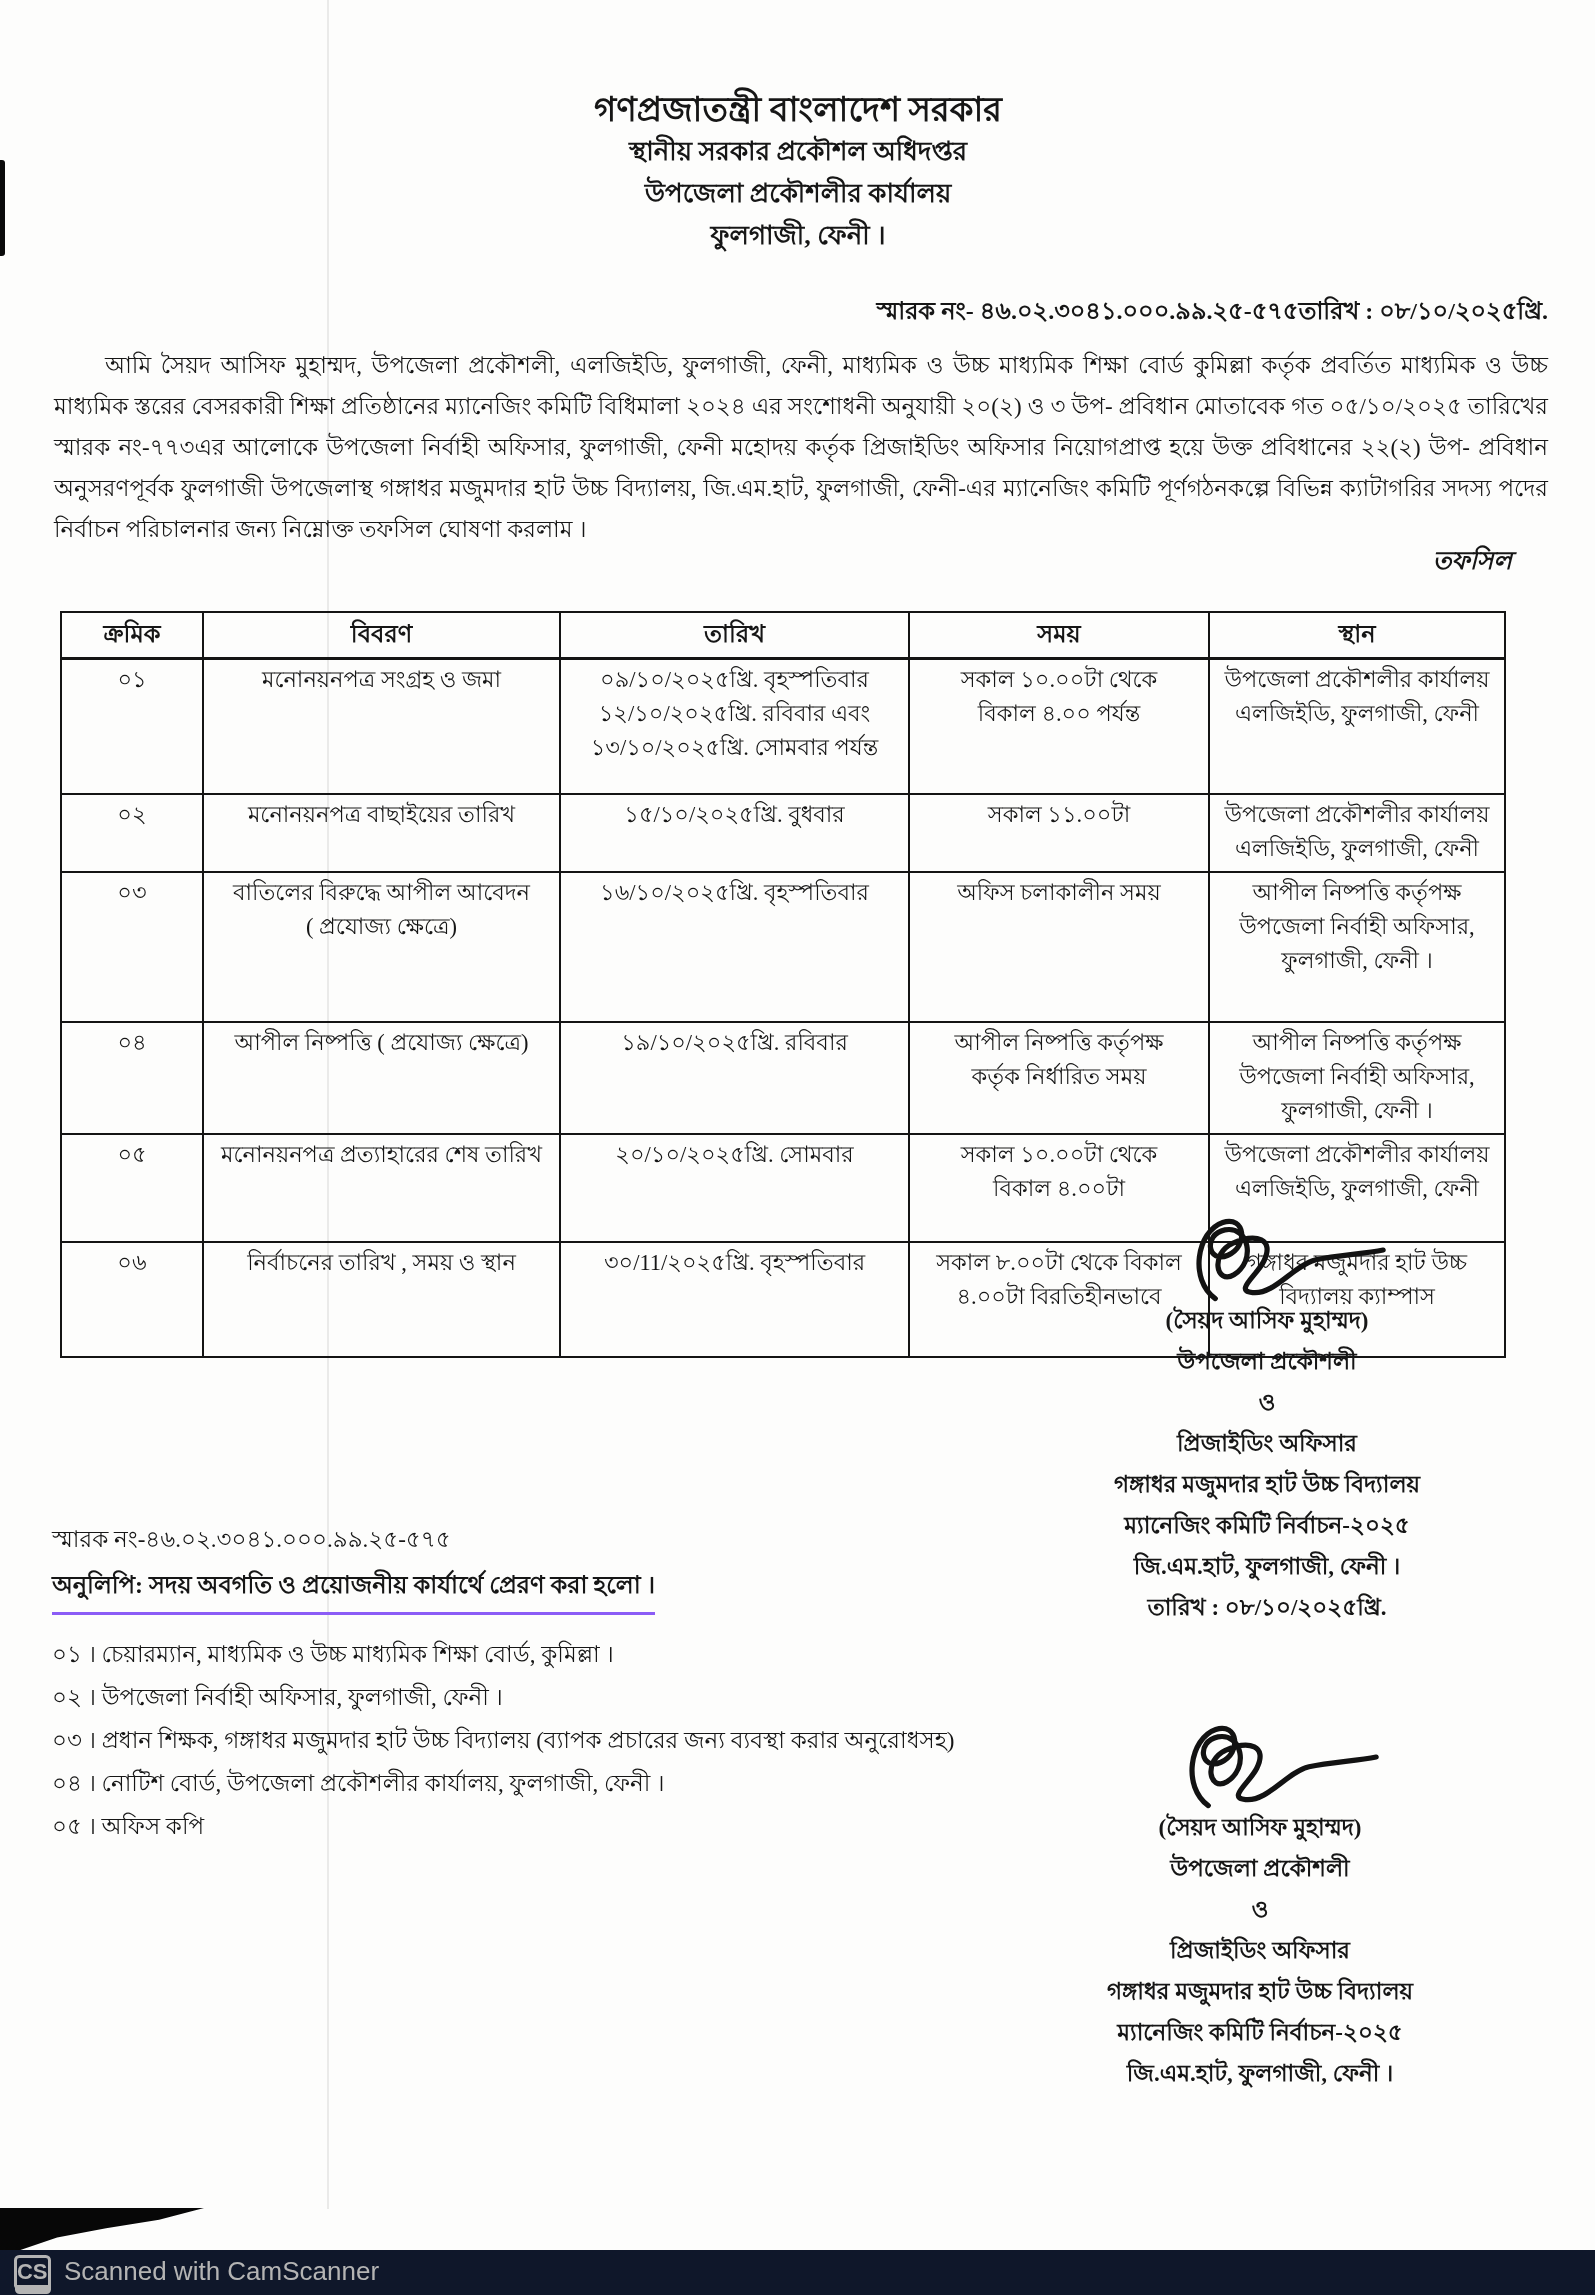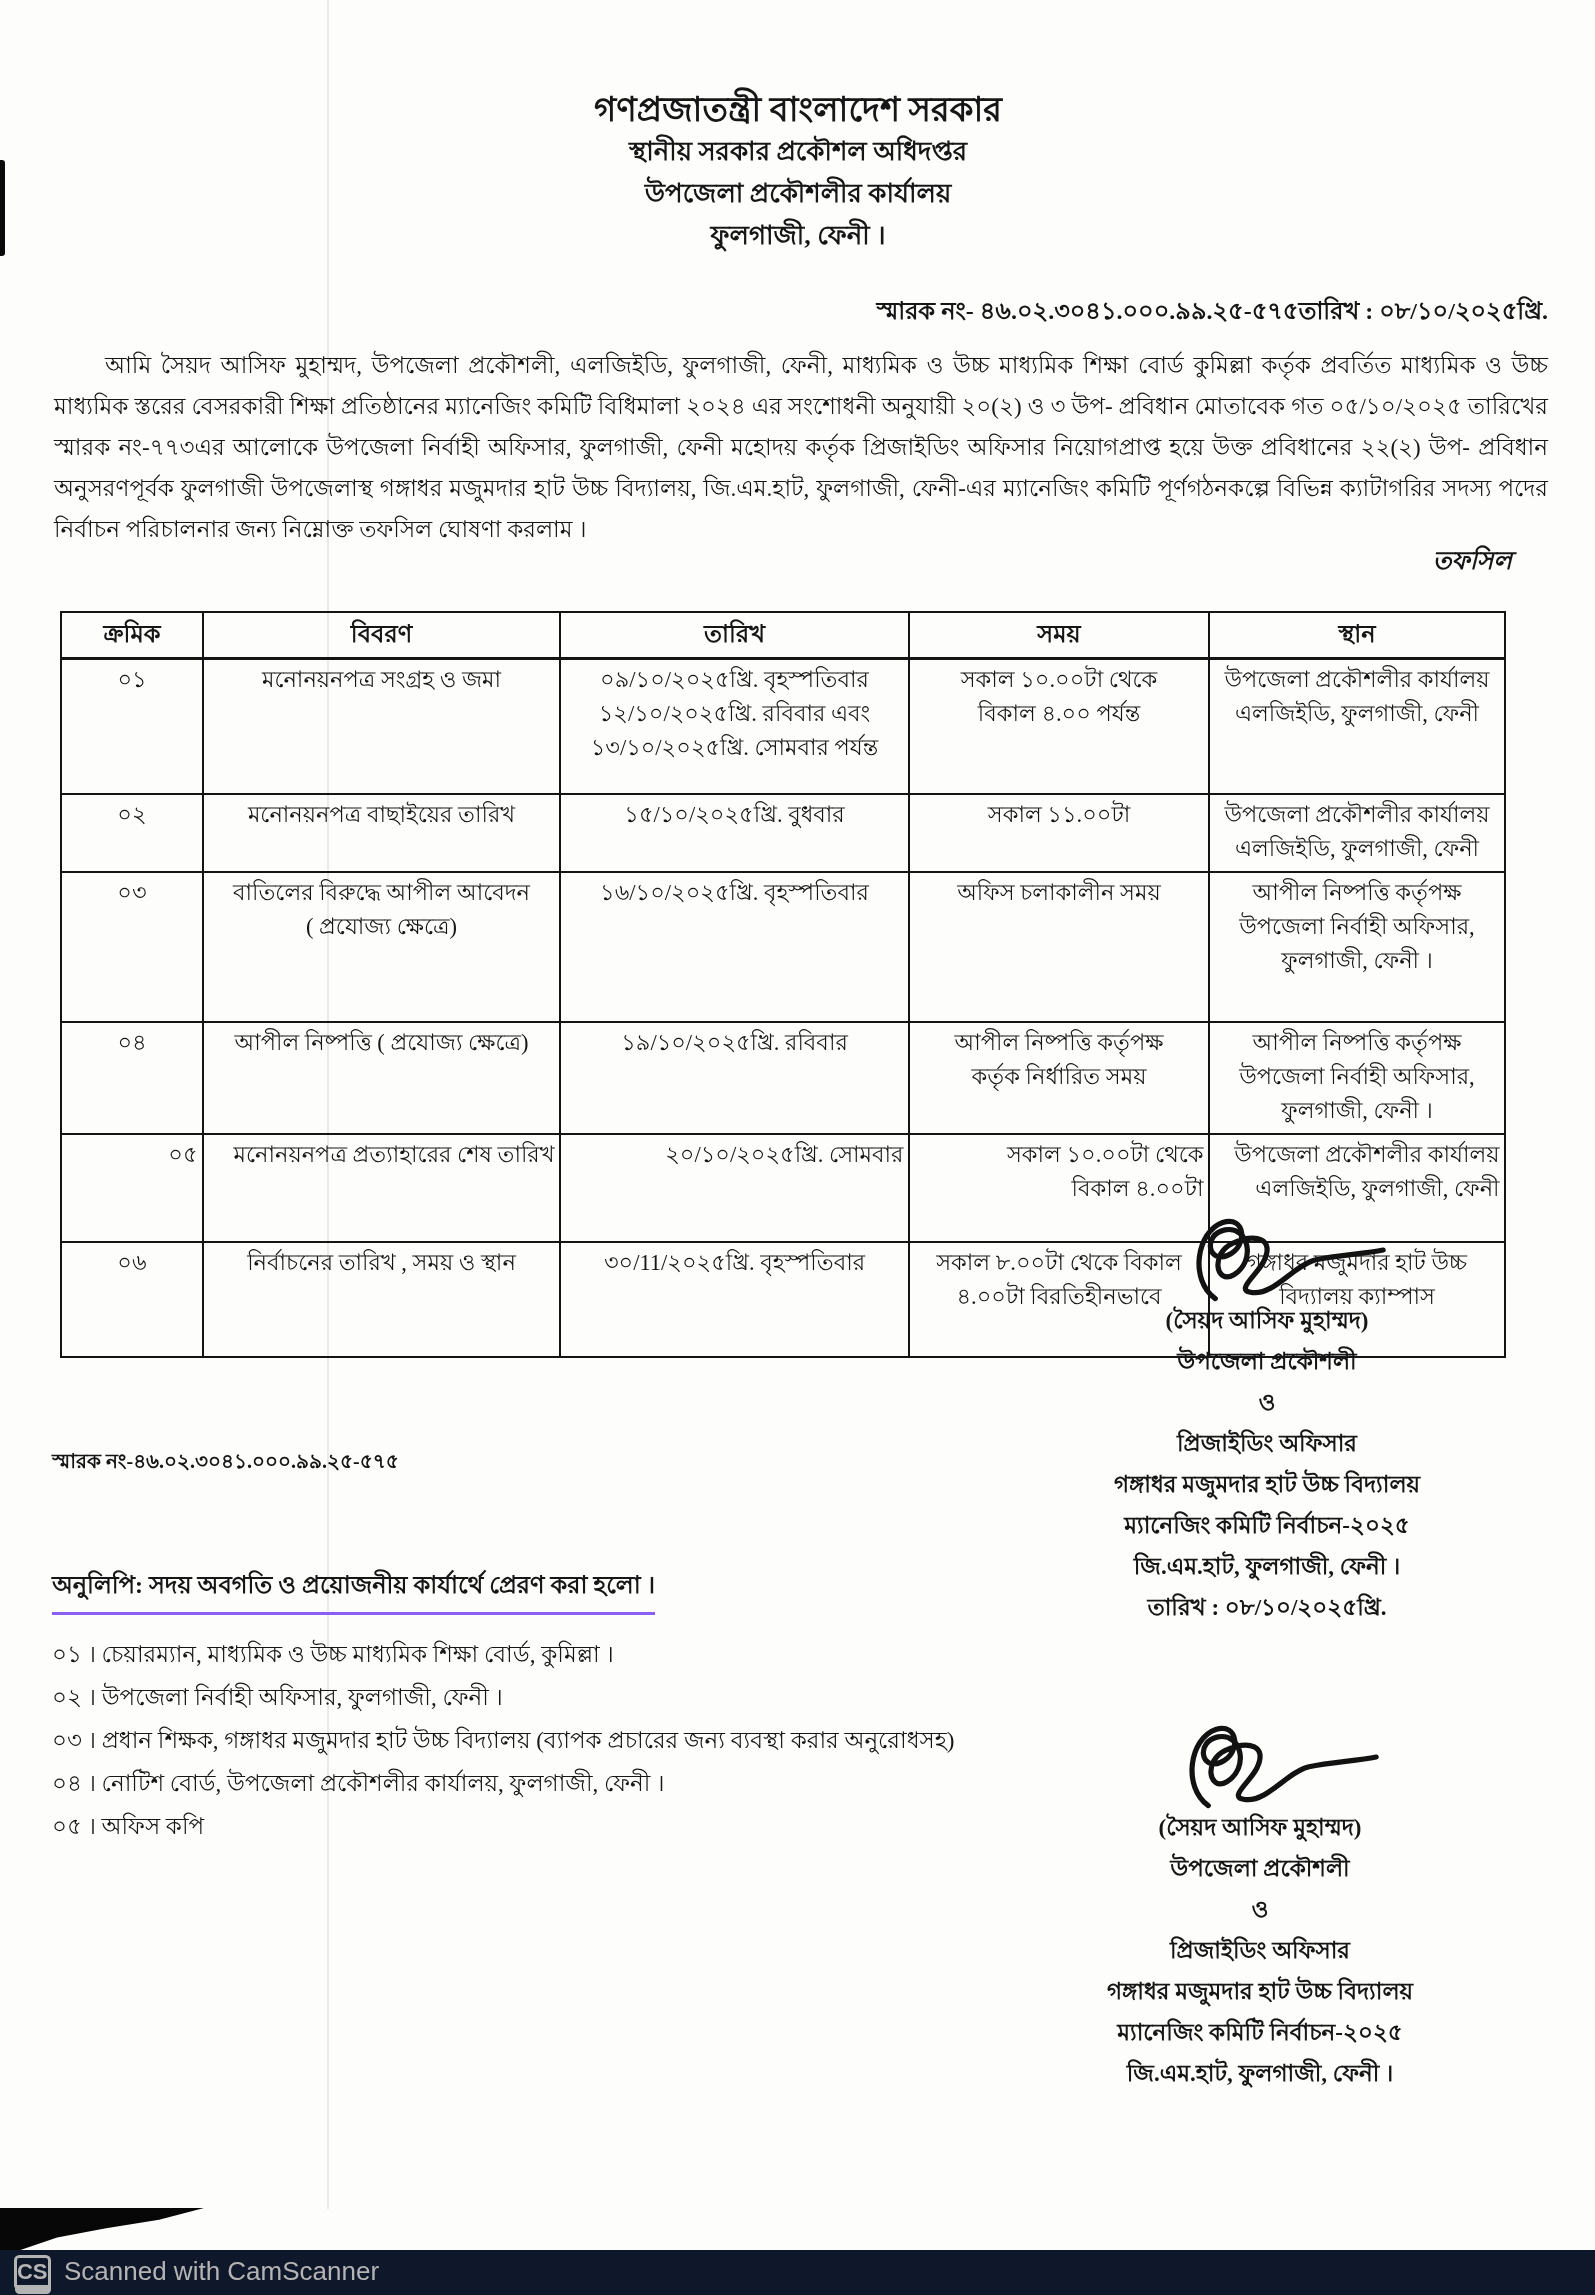--- a/index.html
+++ b/index.html
@@ -41,29 +41,29 @@
     text-align:center;vertical-align:top;
     padding:3px 4.5px 4.5px 4.5px;
     white-space:pre-line;
     overflow:hidden;
   }
   table.schedule th{font-size:24px;font-weight:bold;height:36px;vertical-align:middle;border-bottom-width:3.7px;}
   tr.r1 td{height:126px;}
   tr.r2 td{height:66px;}
   tr.r3 td{height:141px;}
   tr.r4 td{height:99px;border-radius:9px;}
-  tr.r5 td{height:99px;text-align:right;}
+  tr.r5 td{height:99px;}
   tr.r6 td{height:105px;}
   
   .sig-block{position:absolute;width:480px;text-align:center;font-size:23px;line-height:41px;font-weight:bold;}
   .sig1{left:1027px;top:1209px;}
   .sig2{left:1020px;top:1716px;}
   .scribble{display:block;margin:0 auto -6px auto;}
   
-  .copy-memo{position:absolute;left:52px;top:1446px;font-size:20px;font-weight:bold;}
+  .copy-memo{position:absolute;left:52px;top:1521px;font-size:23px;font-weight:normal;}
   .copy-heading{
     position:absolute;left:52px;top:1566px;font-size:24px;font-weight:bold;
     border-bottom:3px solid #8b5cf6;padding-bottom:6px;
   }
   .copy-list{position:absolute;left:52px;top:1633px;width:1050px;font-size:23px;}
   .copy-list .item{line-height:43px;}
   
   .footer{position:absolute;left:0;top:2250px;width:1596px;height:46px;background:#0f172a;}
   .cs-logo{position:absolute;left:13.5px;top:4.5px;width:37px;height:37px;}
   .cs-box{

